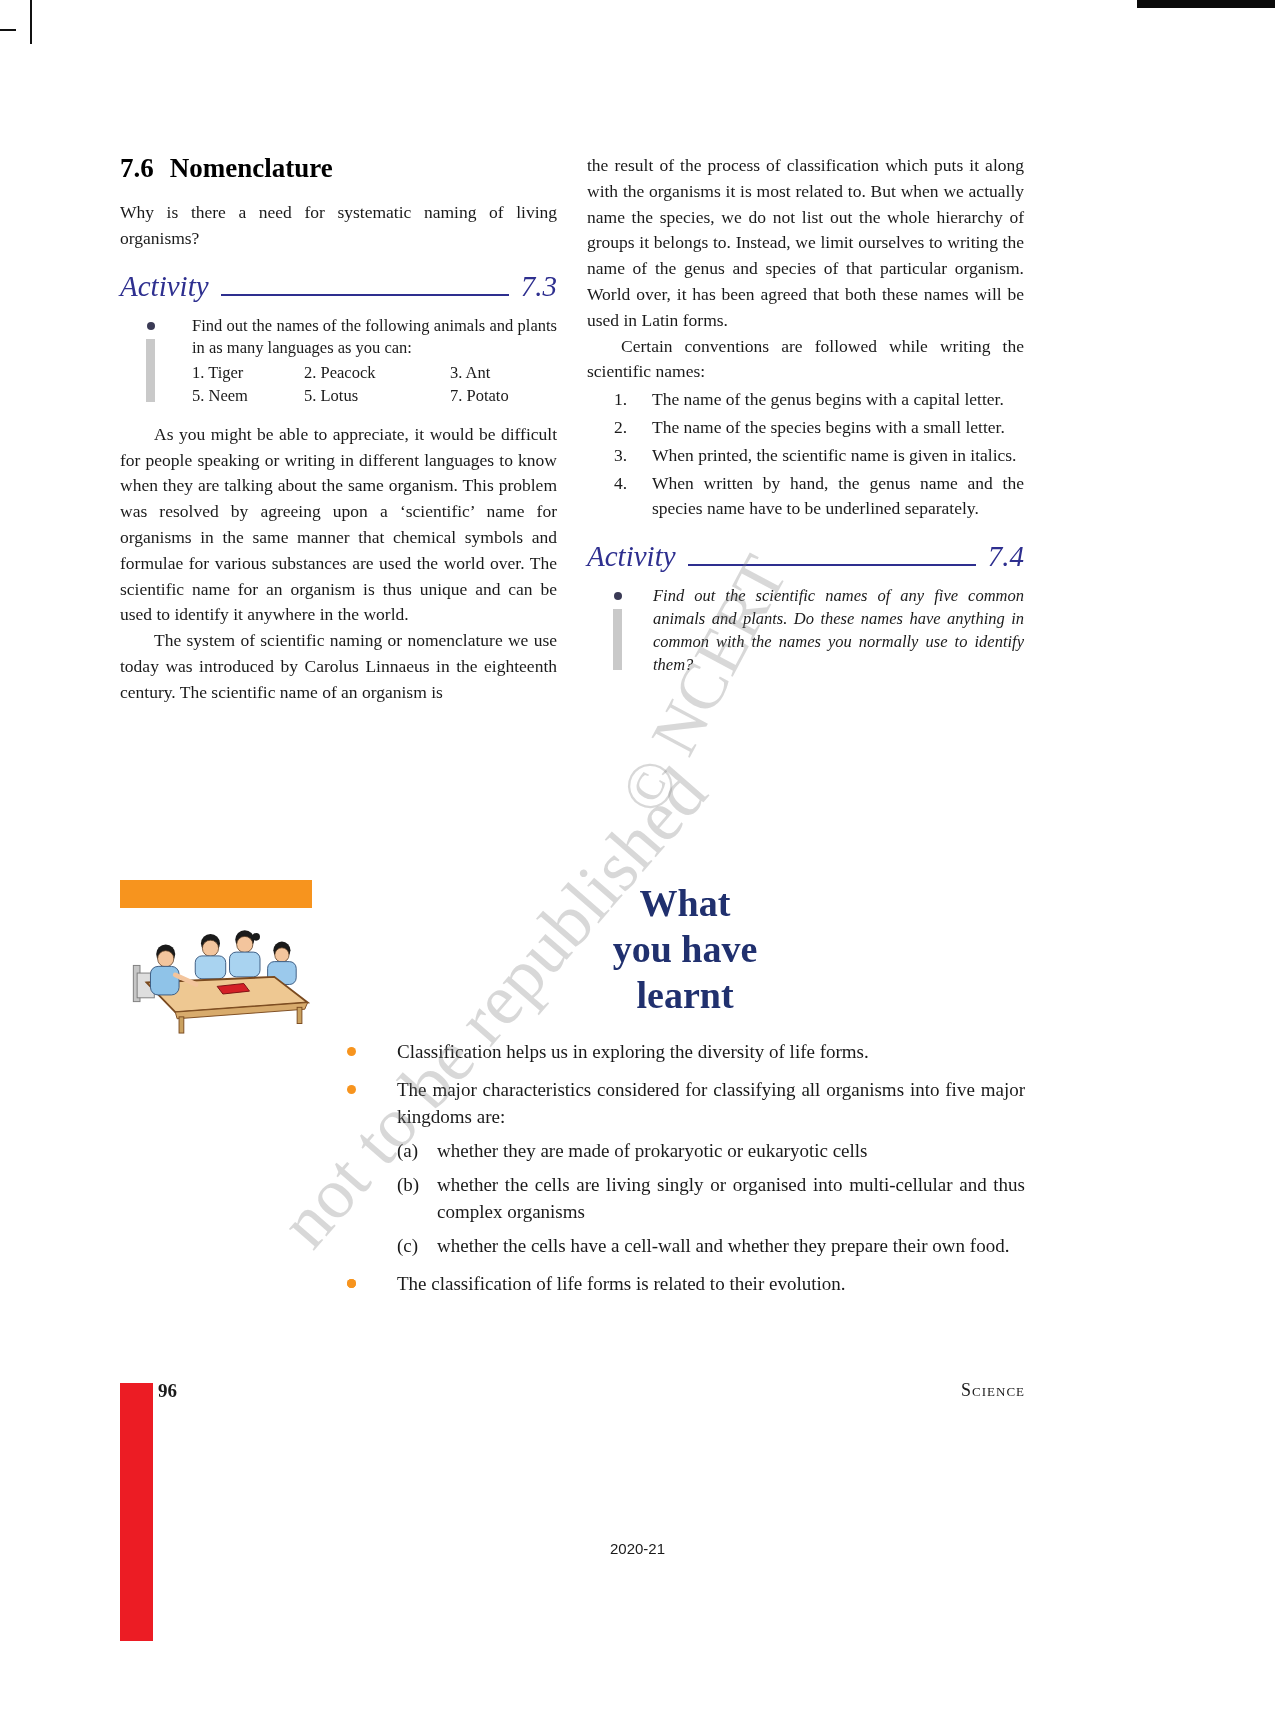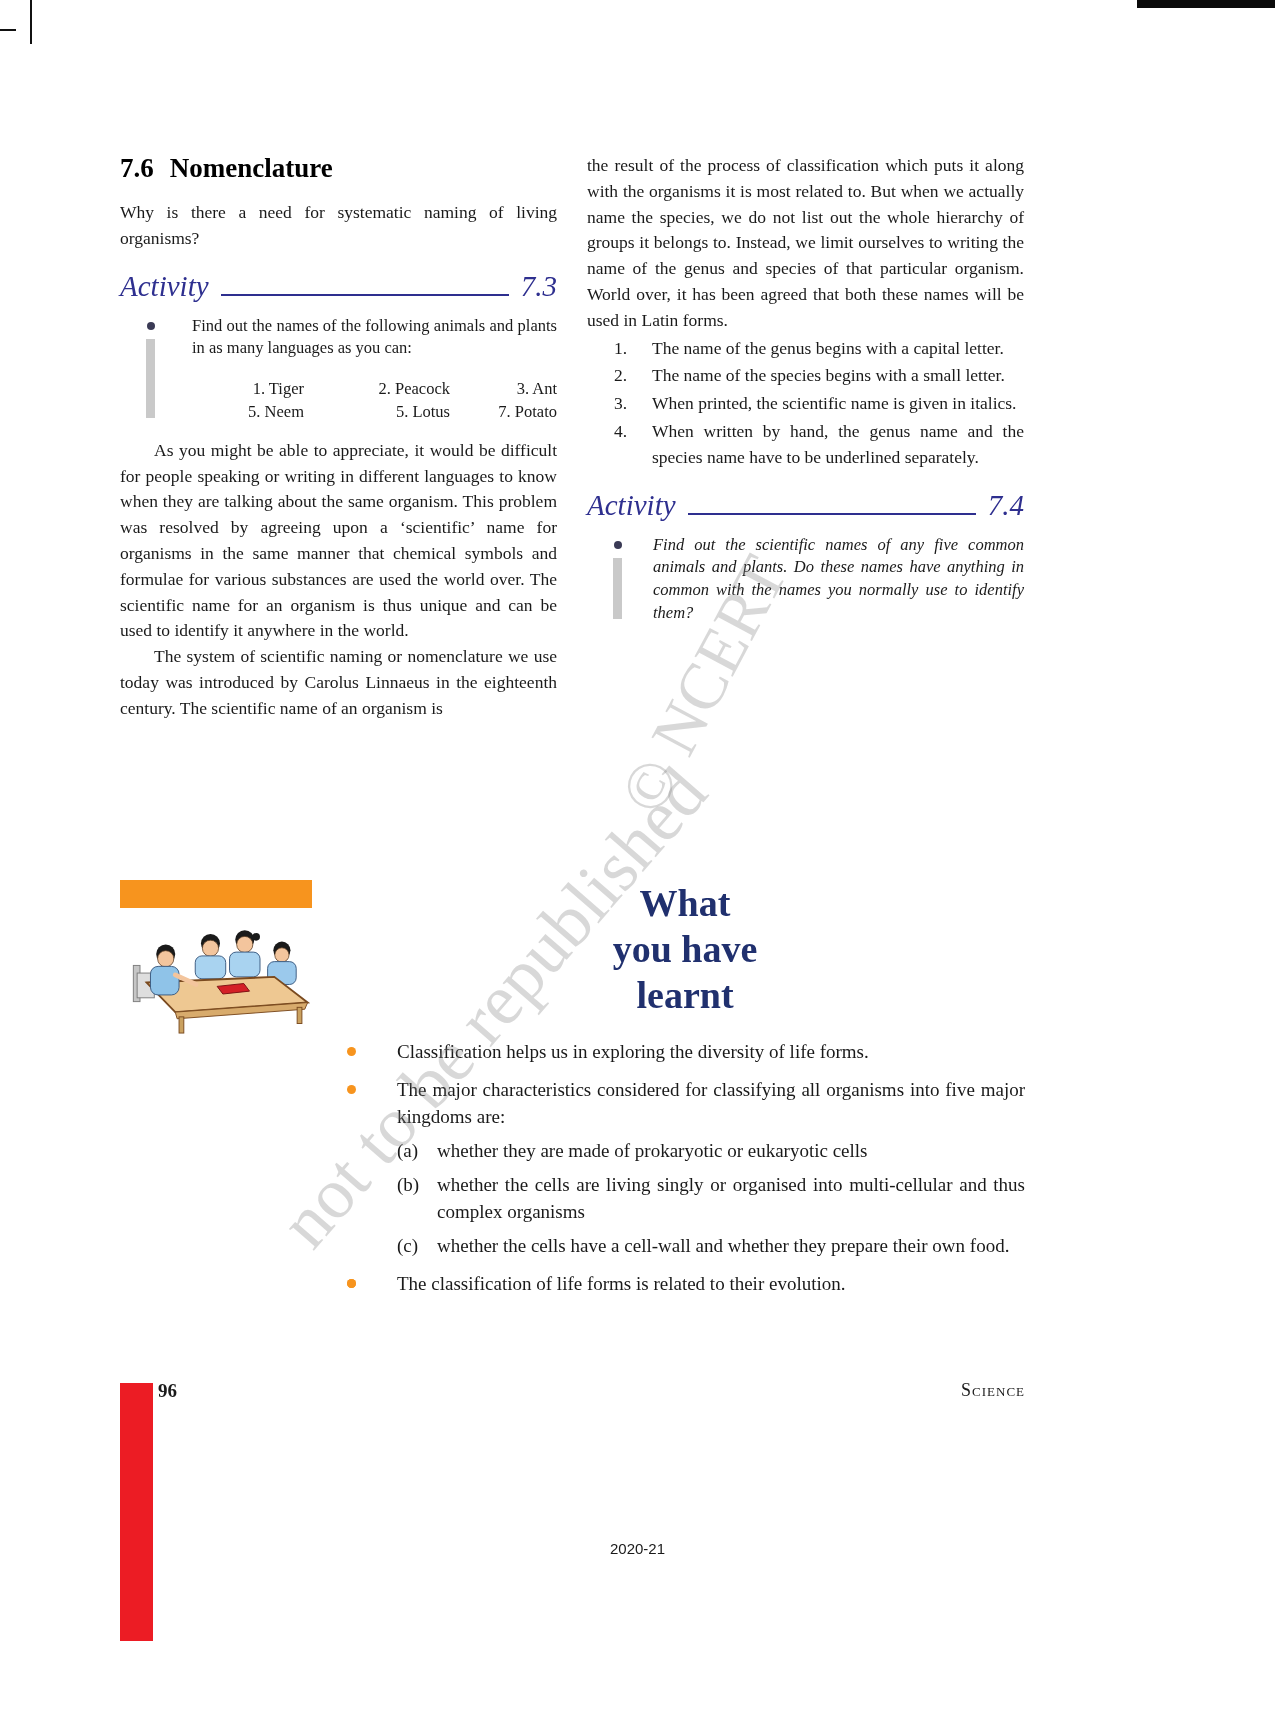--- a/index.html
+++ b/index.html
@@ -57,21 +57,21 @@
   }
   .act-line{flex:1;border-bottom:2px solid #2e2f8f;align-self:flex-end;margin-bottom:7px;}
 
   .activity-block{position:relative;padding-left:72px;margin-bottom:14px;}
   .activity-block.right-pad{padding-left:66px;font-style:italic;}
   .act-bullet{position:absolute;left:27px;top:7px;width:8px;height:8px;border-radius:50%;background:#3a3a55;}
   .act-graybar{position:absolute;left:26px;top:24px;bottom:6px;width:9px;background:#c9c9c9;}
   .act-text{margin:0;font-size:16.5px;line-height:22.8px;text-align:justify;}
   .act-grid{
     display:grid;grid-template-columns:112px 146px 1fr;
-    font-size:16.5px;line-height:22.8px;margin-top:18px;text-align:right;
+    font-size:16.5px;line-height:22.8px;margin-top:2px;
   }
 
   .conventions{margin:2px 0 0 0;padding:0 0 0 27px;list-style:none;}
   .conv-row{display:flex;margin-bottom:2px;}
   .conv-num{width:38px;flex-shrink:0;font-size:17.5px;line-height:25.8px;}
   .conv-text{flex:1;font-size:17.5px;line-height:25.8px;text-align:justify;}
 
   
   .learnt{
     position:absolute;left:120px;top:880px;width:905px;
@@ -150,20 +150,21 @@
           <span>7. Potato</span>
         </div>
       </div>
 
       <p class="body indent">As you might be able to appreciate, it would be difficult for people speaking or writing in different languages to know when they are talking about the same organism. This problem was resolved by agreeing upon a ‘scientific’ name for organisms in the same manner that chemical symbols and formulae for various substances are used the world over. The scientific name for an organism is thus unique and can be used to identify it anywhere in the world.</p>
       <p class="body indent">The system of scientific naming or nomenclature we use today was introduced by Carolus Linnaeus in the eighteenth century. The scientific name of an organism is</p>
     </div>
 
     <div class="col">
       <p class="body">the result of the process of classification which puts it along with the organisms it is most related to. But when we actually name the species, we do not list out the whole hierarchy of groups it belongs to. Instead, we limit ourselves to writing the name of the genus and species of that particular organism. World over, it has been agreed that both these names will be used in Latin forms.</p>
+      <p class="body indent">Certain conventions are followed while writing the scientific names:</p>
 
       <ol class="conventions">
         <li class="conv-row">
           <span class="conv-num">1.</span>
           <span class="conv-text">The name of the genus begins with a capital letter.</span>
         </li>
         <li class="conv-row">
           <span class="conv-num">2.</span>
           <span class="conv-text">The name of the species begins with a small letter.</span>
         </li>

